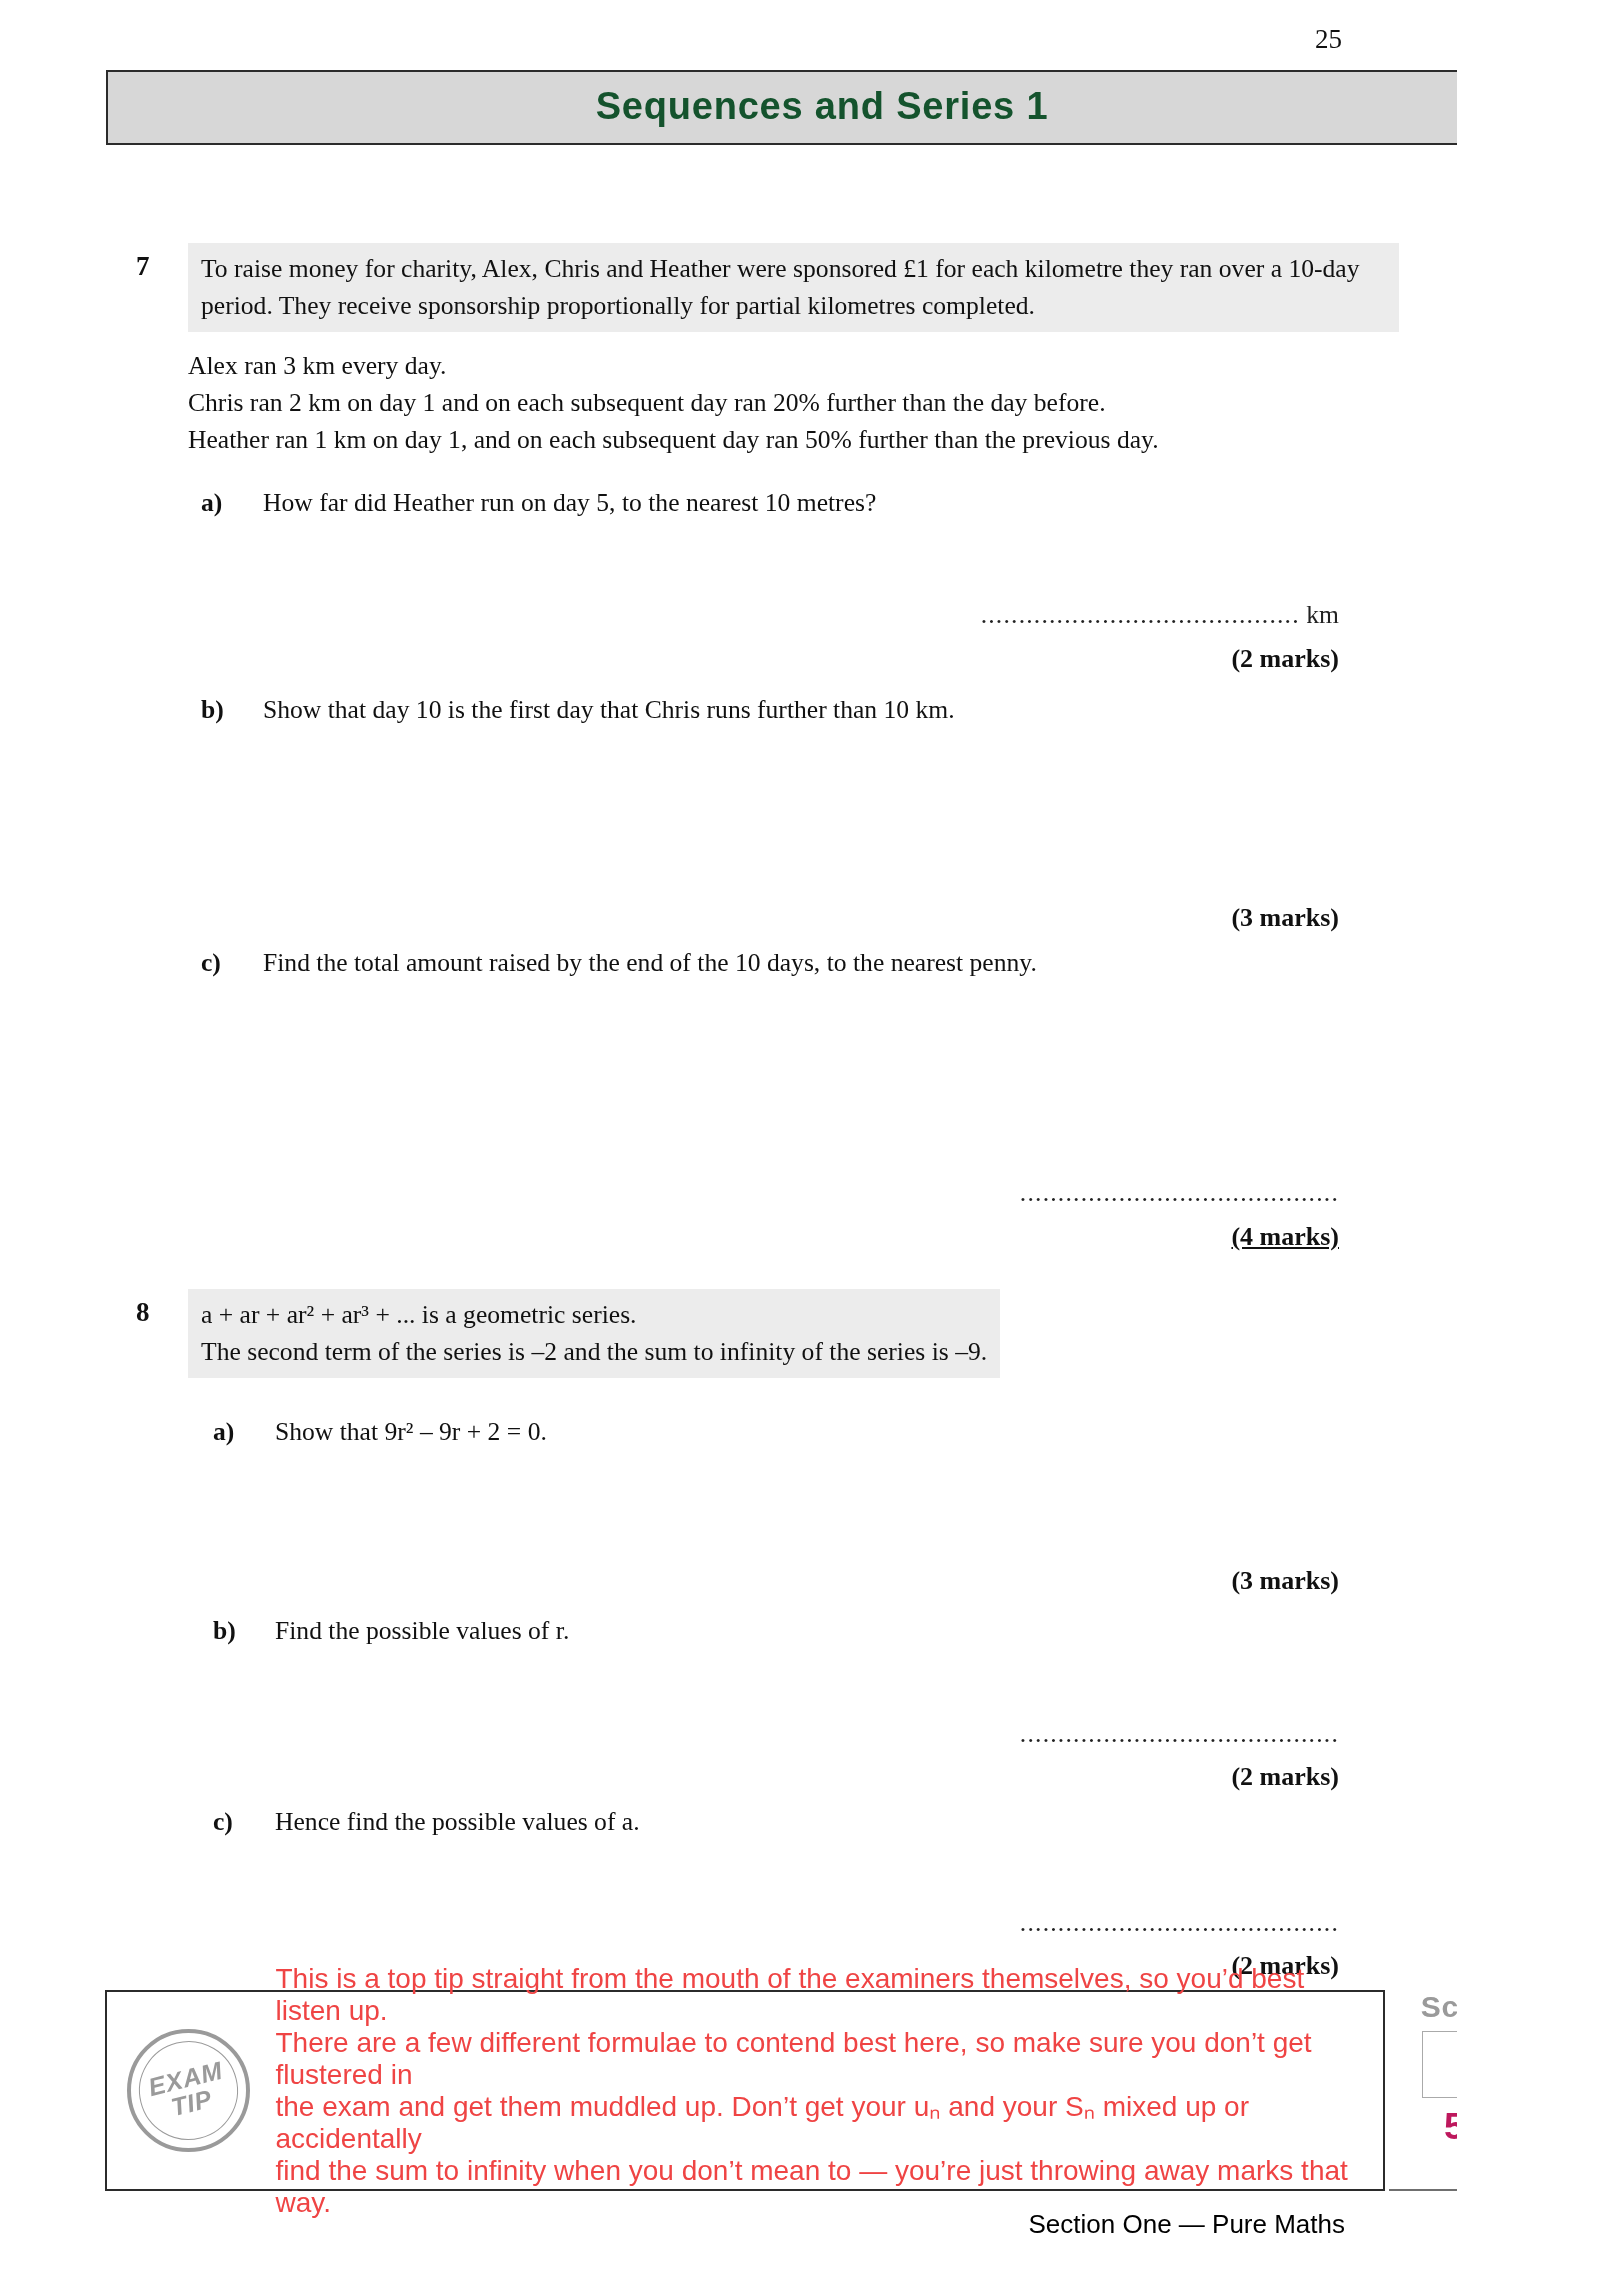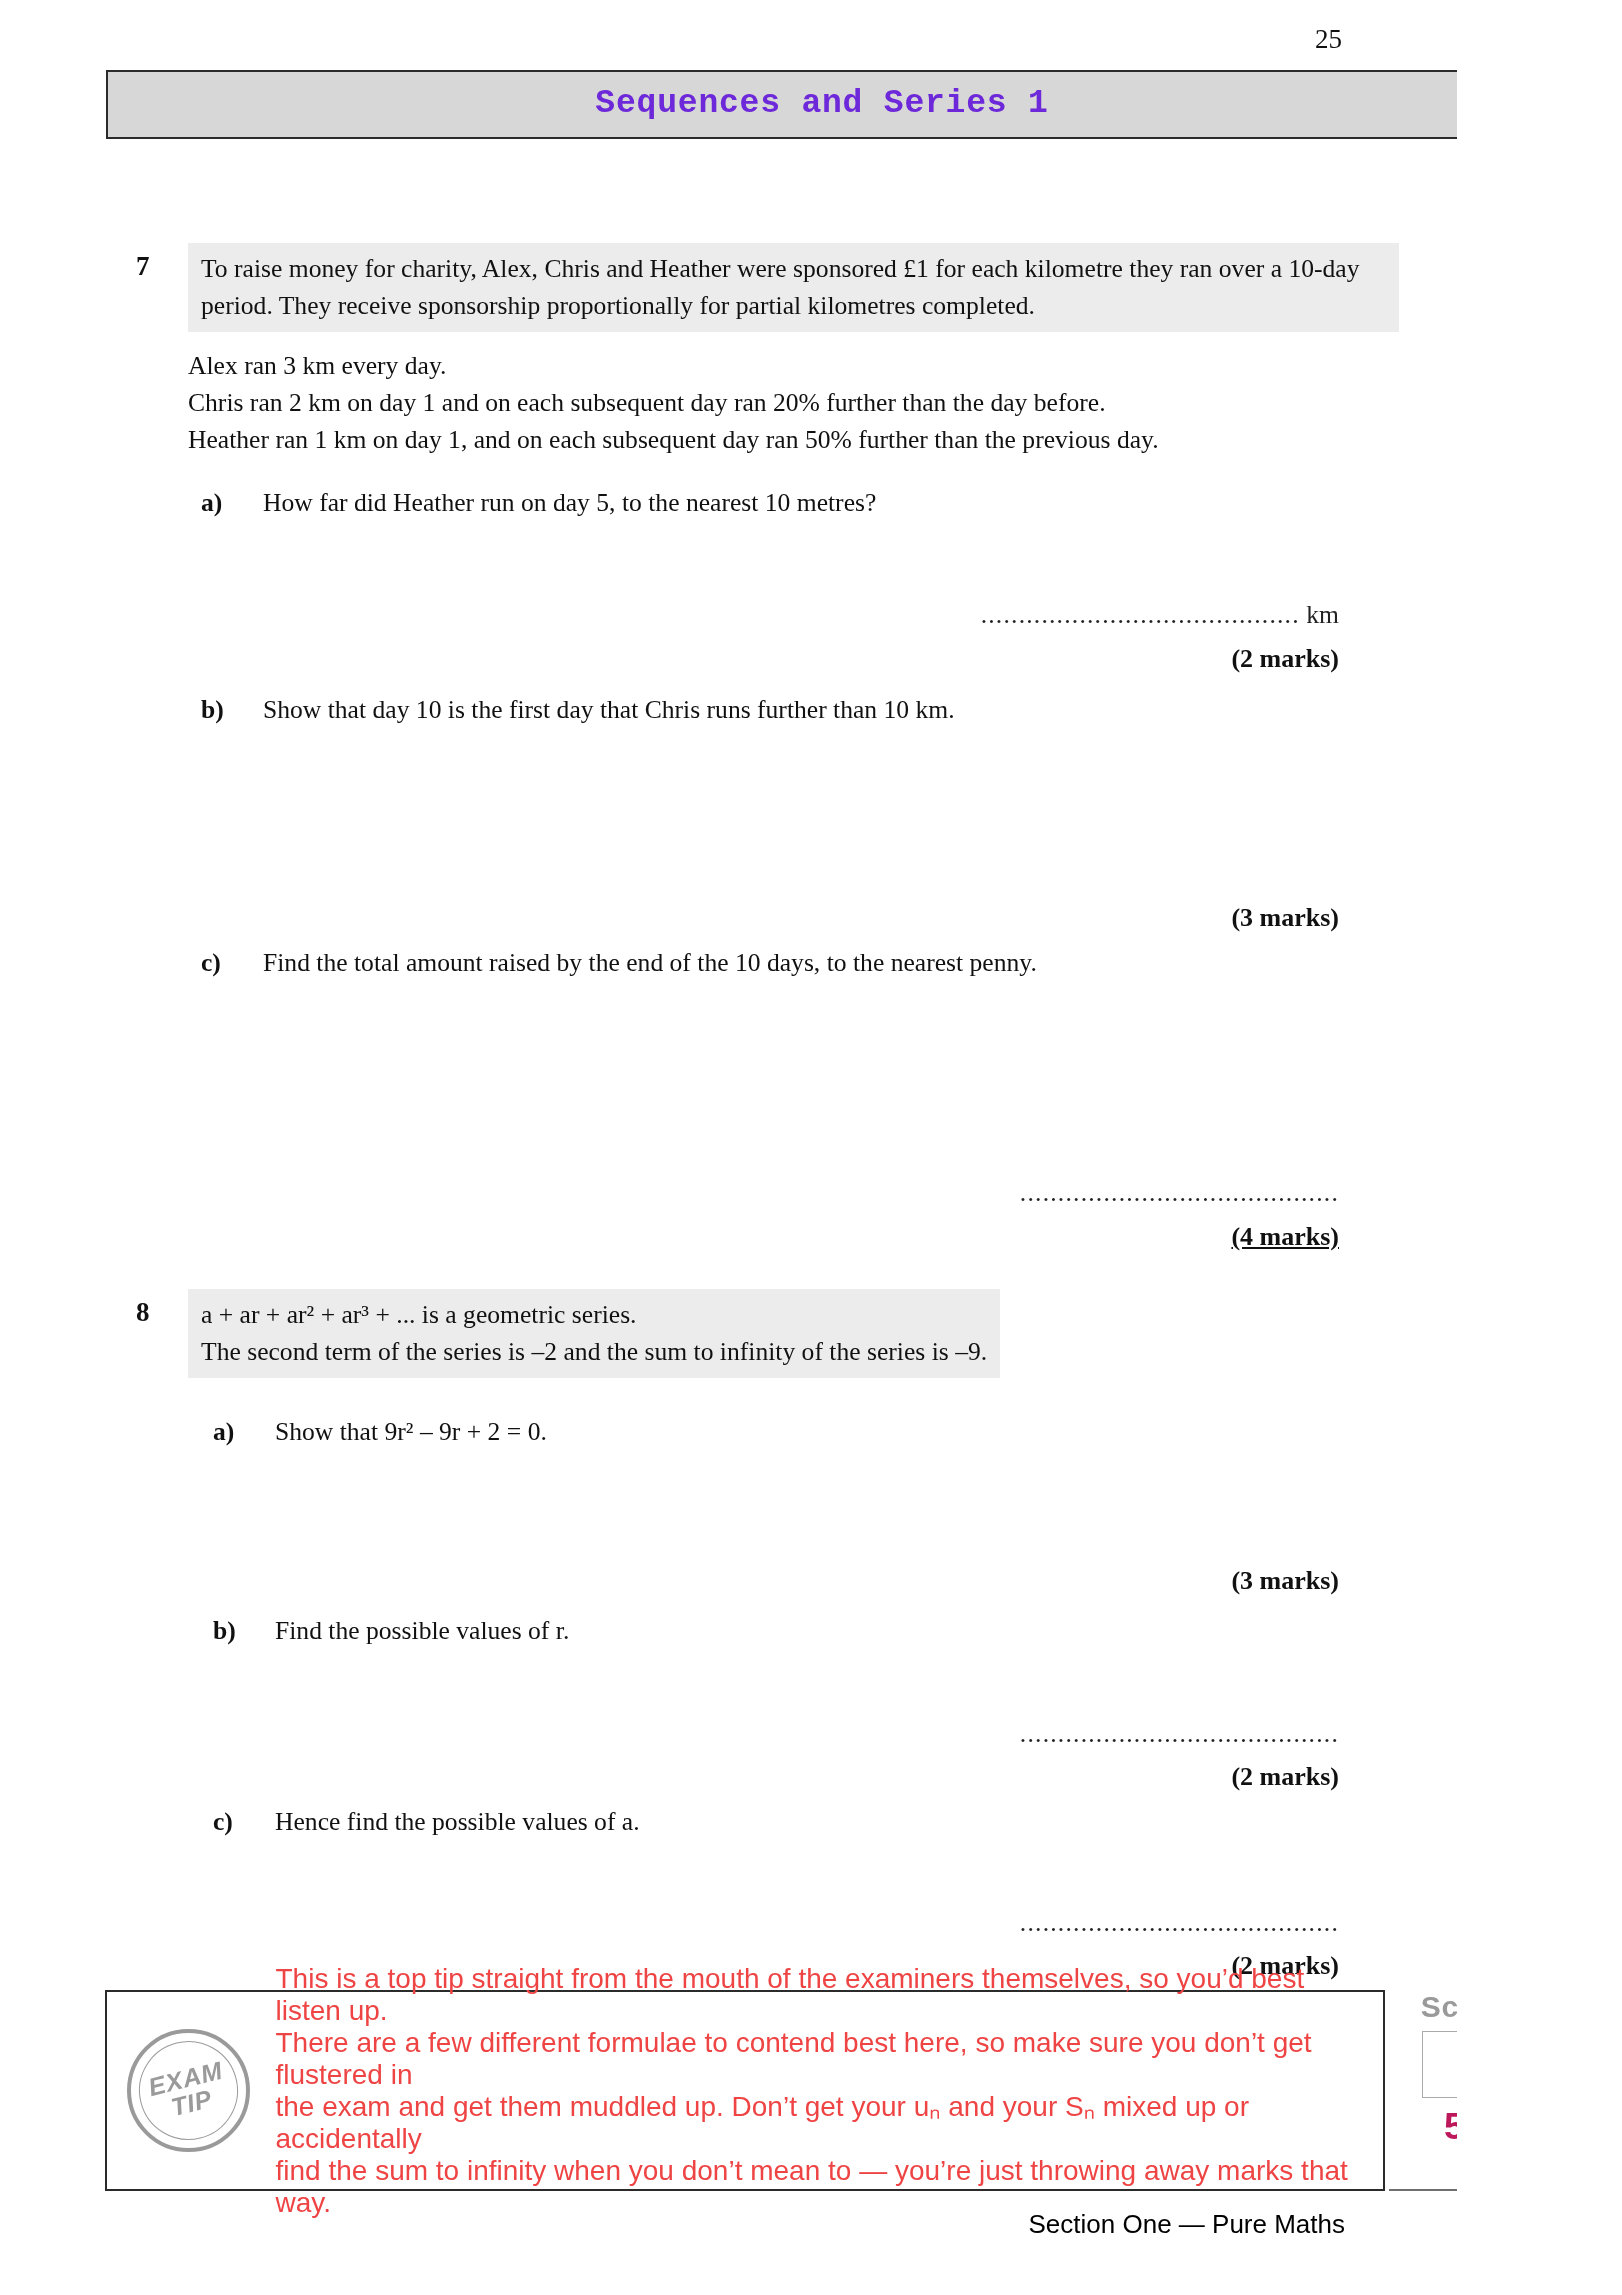--- a/index.html
+++ b/index.html
@@ -13,22 +13,22 @@
     overflow:hidden;
   }
   .abs{position:absolute;}
   
   .page-number{top:24px;right:115px;font-size:27px;}
   
   .title-banner{
     left:106px;top:70px;width:1432px;box-sizing:border-box;
     border:2.4px solid #2b2b2b;background:#d7d7d7;
     text-align:center;padding:13px 0 14.6px 0;
-    font-family:Liberation Mono, monospace;
-    font-weight:bold;font-size:33px;color:#6d28d9;
+    font-family:Liberation Sans, sans-serif;
+    font-weight:bold;font-size:38px;color:#14532d;
     letter-spacing:0.8px;
   }
   .qnum{font-weight:bold;font-size:27px;}
   .shade{background:#ececec;line-height:37px;}
   .shade-block{padding:7.3px 13px;box-sizing:border-box;}
   .nowrap{white-space:nowrap;}
   .bodylines{line-height:37px;}
   .part{display:flex;}
   .plabel{font-weight:bold;width:62px;flex:none;}
   .answer{right:118px;text-align:right;letter-spacing:1.2px;color:#222;}

